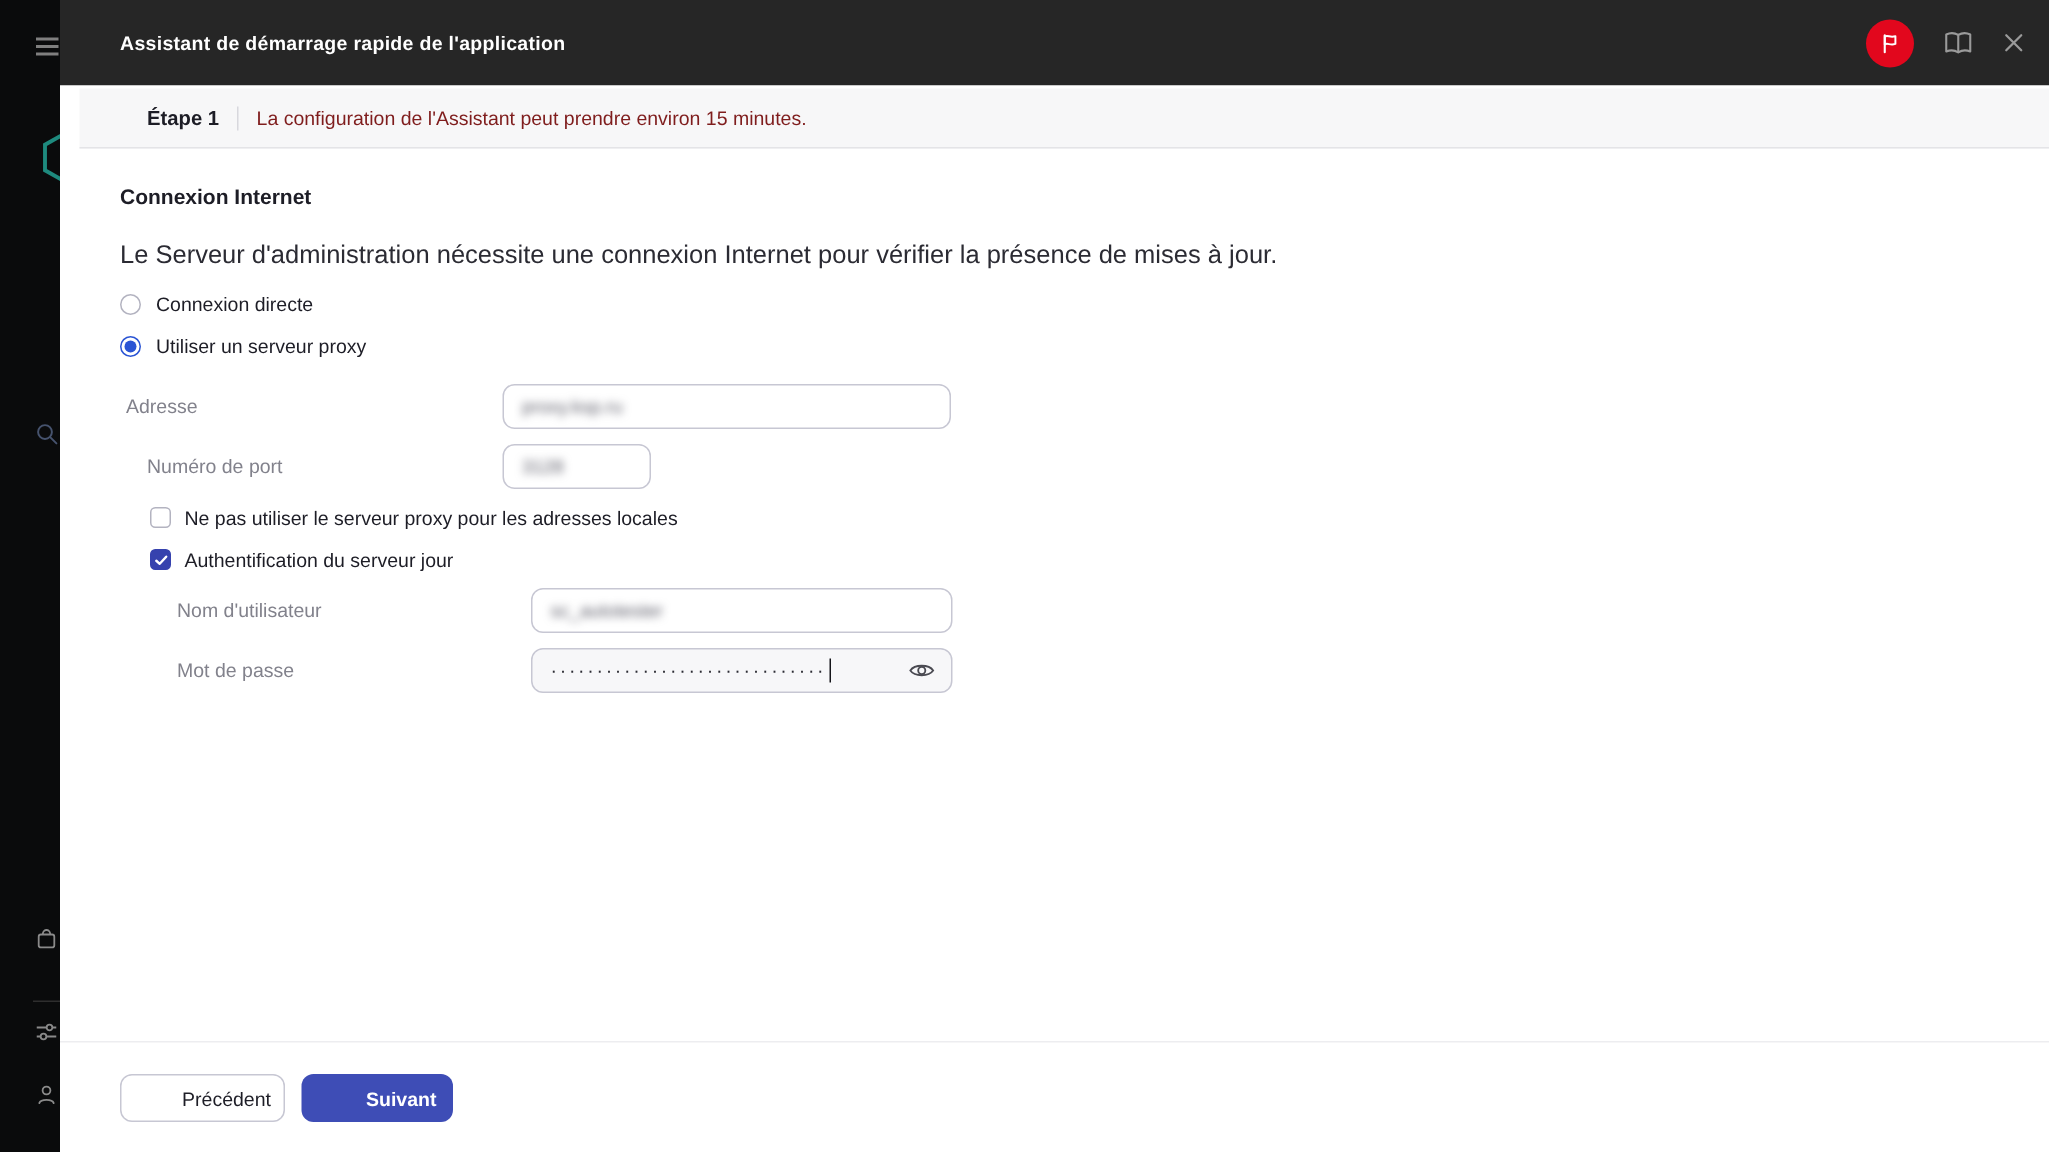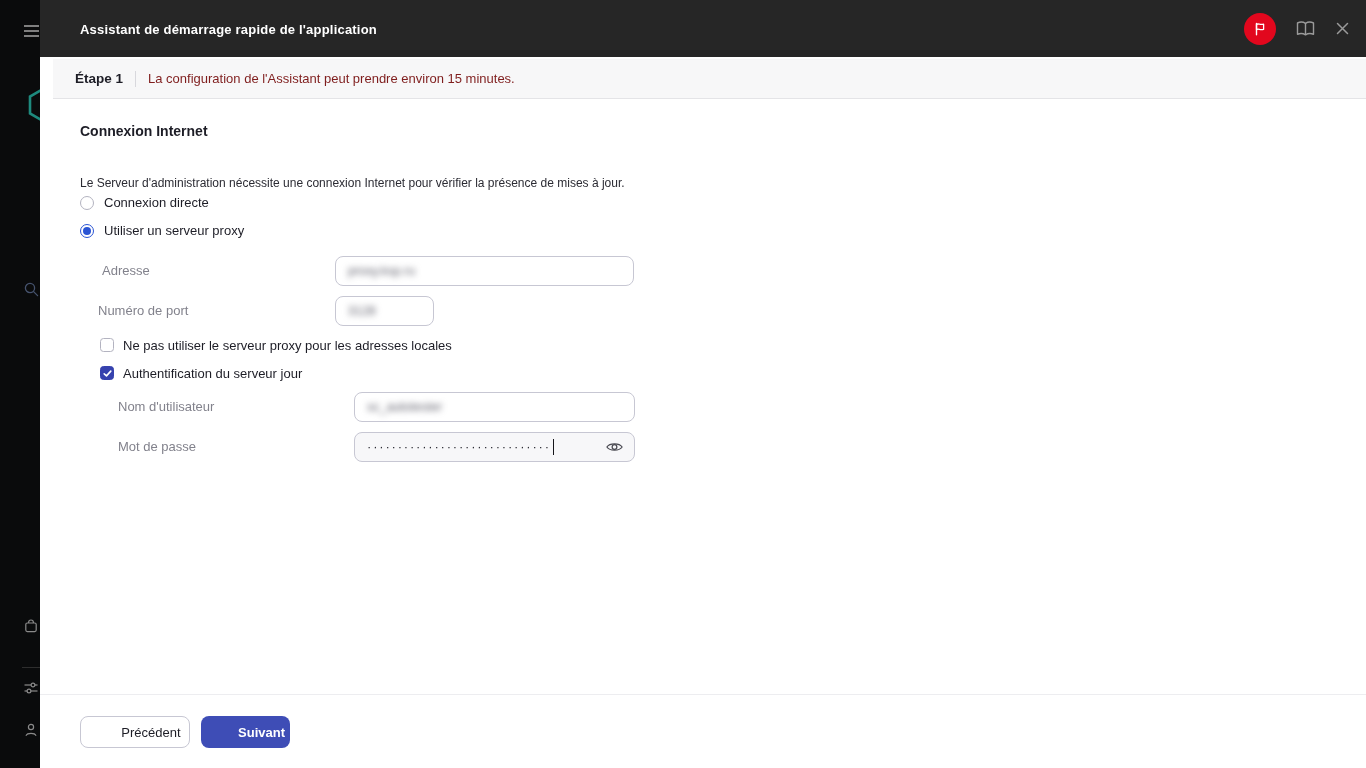--- a/index.html
+++ b/index.html
@@ -18,26 +18,26 @@
   .titlebar { position:absolute; left:40px; top:0; width:1326px; height:57px; background:#262626; z-index:2; }
   .titlebar .title { position:absolute; left:40px; top:50%; transform:translateY(-50%); color:#ffffff; font-size:13px; font-weight:700; letter-spacing:.2px; }
   .header-actions { position:absolute; right:16px; top:0; height:57px; display:flex; align-items:center; gap:19px; }
   .flag-btn { width:32px; height:32px; border-radius:50%; background:#e2071d; display:flex; align-items:center; justify-content:center; cursor:pointer; }
   .hdr-ico { display:flex; align-items:center; cursor:pointer; }
 
   
   .panel { position:absolute; left:40px; top:57px; width:1326px; height:711px; background:#fff; z-index:2; }
 
   .step-bar { position:absolute; left:13px; top:2px; right:0; height:40px; background:#f7f7f8; border-bottom:1px solid #e4e4e7; display:flex; align-items:center; }
-  .step-label { margin-left:22px; font-weight:700; font-size:13.5px; color:#1d1d26; }
+  .step-label { margin-left:45px; font-weight:700; font-size:13.5px; color:#1d1d26; }
   .step-divider { width:1px; height:16px; background:#d8d8dd; margin:0 12px; }
   .step-desc { color:#7f1d1d; font-size:13px; }
 
   .page-title { position:absolute; left:40px; top:66px; font-size:14px; font-weight:600; color:#1d1d26;text-align:right; }
-  .page-desc { position:absolute; left:40px; top:119px; font-size:12px; color:#2b2b33; }
+  .page-desc { position:absolute; left:40px; top:103px; font-size:17px; color:#2b2b33; }
 
   
   .radio-row { position:absolute; left:40px; display:flex; align-items:center; gap:10px; cursor:pointer; }
   .radio { width:14px; height:14px; border-radius:50%; border:1px solid #b3b3c0; background:#fff; position:relative; flex:0 0 auto; }
   .radio.selected { border-color:#2a54d4; }
   .radio.selected::after { content:""; position:absolute; left:2px; top:2px; width:8px; height:8px; border-radius:50%; background:#2a54d4; }
 
   
   .f-label { position:absolute; color:#82828c; font-size:13px; }
   .field { position:absolute; height:30px; border:1px solid #c7c7d3; border-radius:8px; background:#fff; display:flex; align-items:center; padding:0 12px; cursor:text; }
@@ -49,21 +49,21 @@
 
   
   .check-row { position:absolute; left:60px; display:flex; align-items:flex-start; gap:9px; cursor:pointer; }
   .checkbox { width:14px; height:14px; border:1px solid #b3b3c0; border-radius:3.5px; background:#fff; display:flex; align-items:center; justify-content:center; flex:0 0 auto; }
   .checkbox.checked { background:#3642ae; border-color:#3642ae; }
 
   
   .footer-divider { position:absolute; left:0; top:637px; width:1326px; height:1px; background:#ededf0; }
   .btn { position:absolute; top:659px; height:32px; border-radius:8px; font-size:13px; display:flex; align-items:center; justify-content:center; cursor:pointer; font-family:"Liberation Sans", sans-serif;padding-left:32px; }
   .btn-secondary { left:40px; width:110px; background:#fff; border:1px solid #c7c7d3; color:#1d1d26; }
-  .btn-primary { left:161px; width:89px; background:#3e4db6; border:none; color:#fff; font-weight:700; }
+  .btn-primary { left:161px; width:101px; background:#3e4db6; border:none; color:#fff; font-weight:700; }
 </style>
 </head>
 <body>
 
 <aside class="sidebar">
   <div class="hamburger">
       <i></i>
       <i></i>
       <i></i>
     </div>
@@ -133,21 +133,21 @@
 
   <div class="radio-row" style="top:138px">
     <span class="radio"></span>
     <span>Connexion directe</span>
   </div>
   <div class="radio-row" style="top:166px">
     <span class="radio selected"></span>
     <span>Utiliser un serveur proxy</span>
   </div>
 
-  <div class="f-label" style="left:62px; top:206px">Adresse</div>
+  <div class="f-label" style="left:44px; top:206px">Adresse</div>
   <div class="field" style="left:295px; top:199px; width:299px">
     <span class="redacted">proxy.ksp.ru</span>
   </div>
 
   <div class="f-label" style="left:58px; top:246px">Numéro de port</div>
   <div class="field" style="left:295px; top:239px; width:99px">
     <span class="redacted">3128</span>
   </div>
 
   <div class="check-row" style="top:281px">

